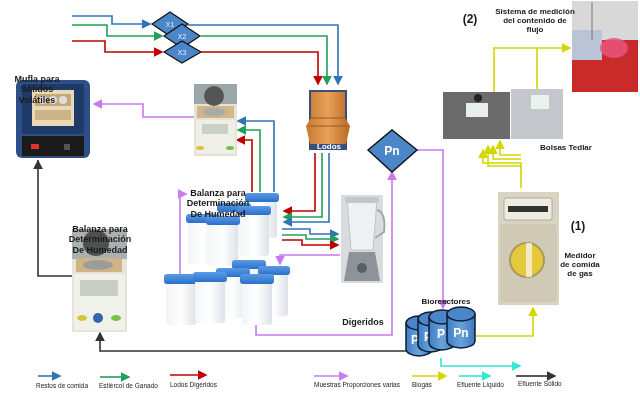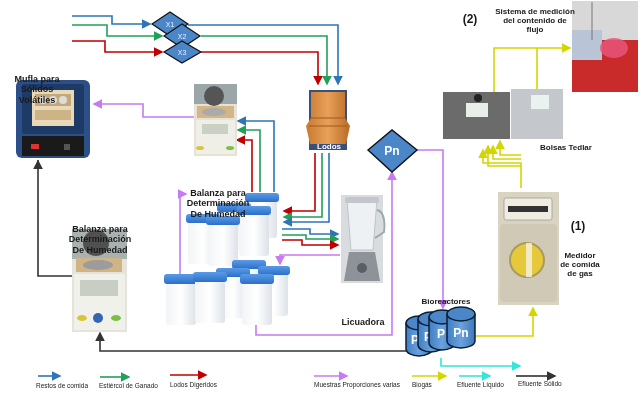--- a/index.html
+++ b/index.html
@@ -300,21 +300,21 @@
 </div>
 
 <div class="lbl lbl-md" style="left:58px; top:193px; width:84px;">
   <div>Balanza para</div>
   <div>Determinación</div>
   <div>De Humedad</div>
 </div>
 
 <div class="lbl lbl-sm" style="left:309px; top:142px; width:40px; color:#ffffff;">Lodos</div>
 
-<div class="lbl lbl-md" style="left:336px; top:286px; width:54px;">Licuadora</div>
+<div class="lbl lbl-md" style="left:336px; top:286px; width:54px;">Digeridos</div>
 
 <div class="lbl lbl-sm" style="left:390px; top:297px; width:56px;margin-left:28px;">Bioreactores</div>
 
 <div class="lbl lbl-sm" style="left:536px; top:143px; width:60px;">Bolsas Tedlar</div>
 
 <div class="lbl lbl-lg" style="left:458px; top:13px; width:24px;">(2)</div>
 <div class="lbl lbl-sm" style="left:477px; top:7px; width:90px;padding-left:13px;">
   <div>Sistema de medición</div>
   <div>del contenido de</div>
   <div>flujo</div>

